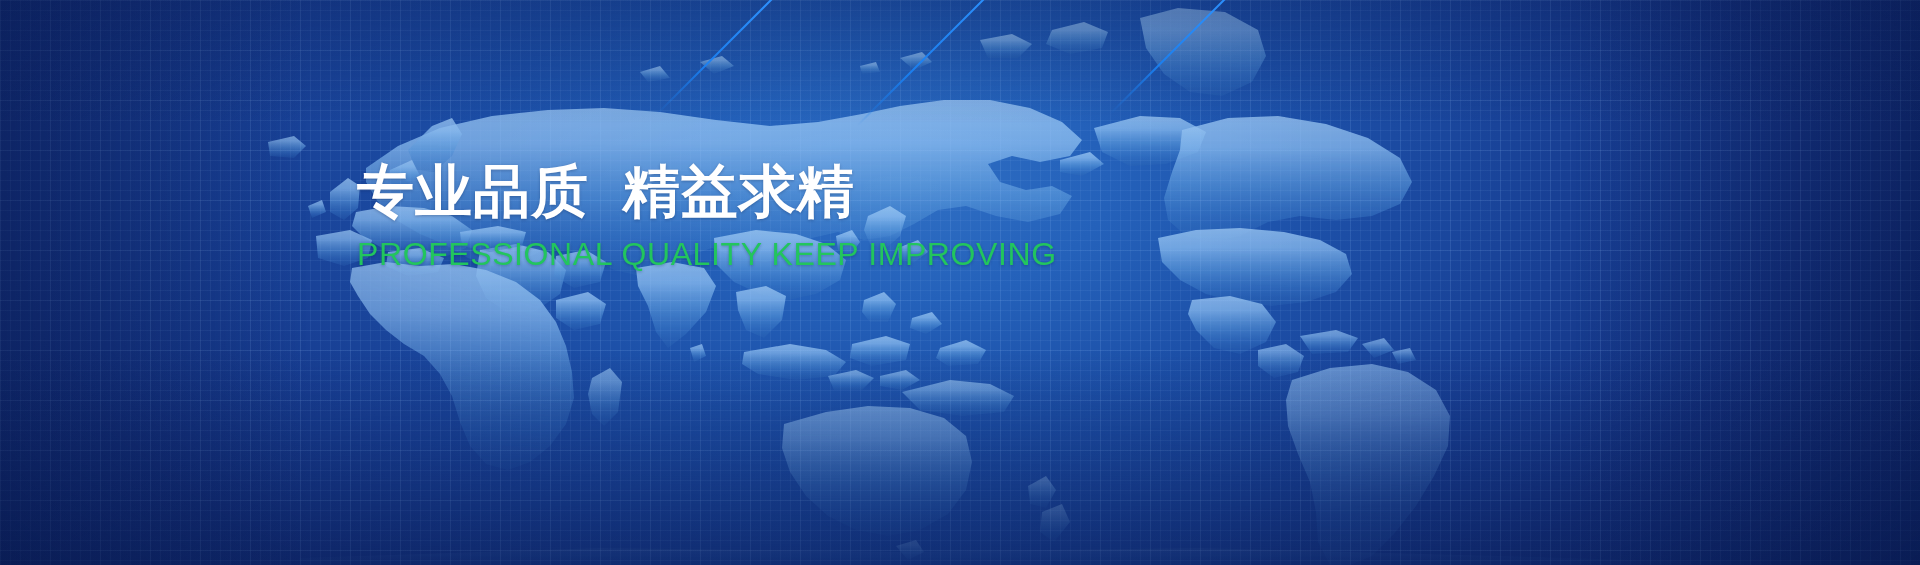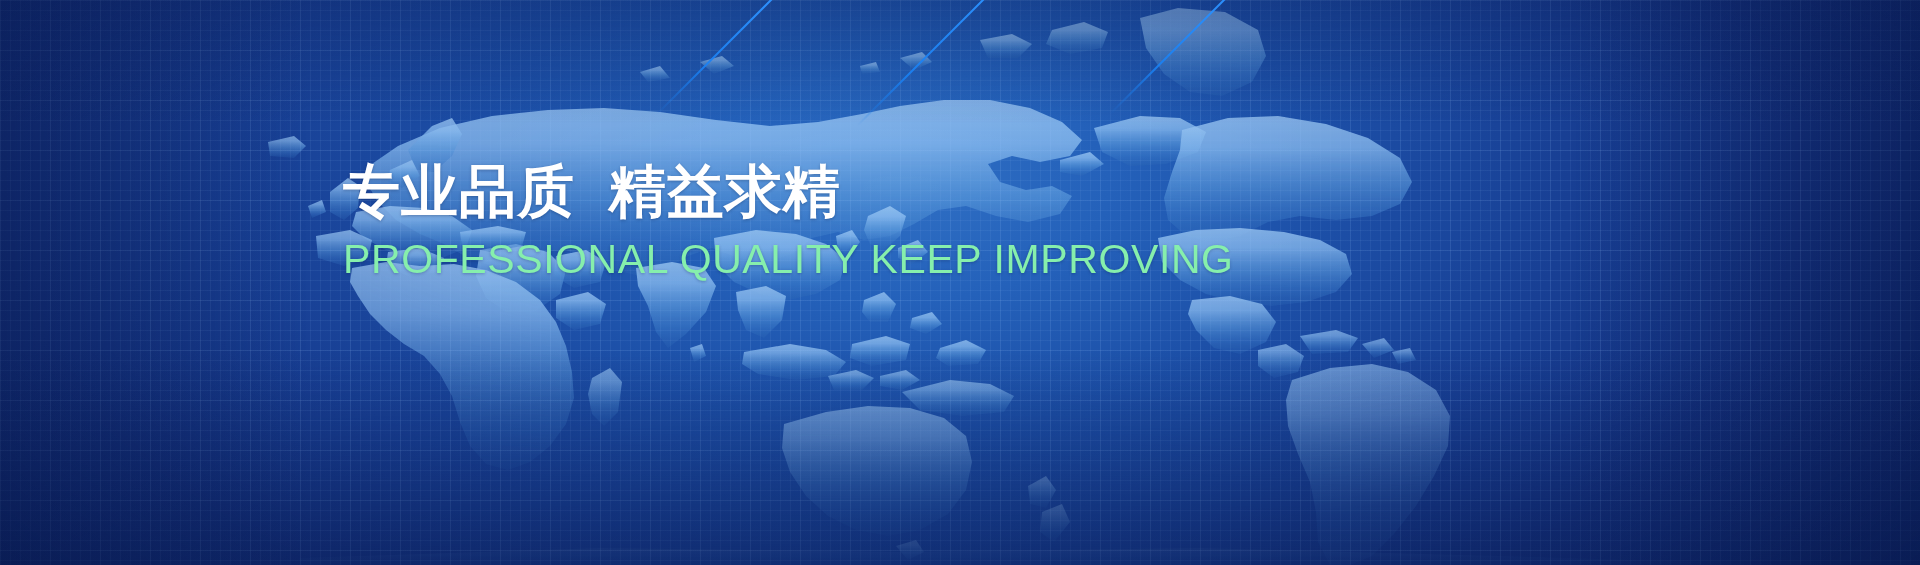--- a/index.html
+++ b/index.html
@@ -83,38 +83,38 @@
     background: linear-gradient(to top, rgba(26,127,240,0.0) 0%, rgba(26,127,240,0.95) 34%, #2f93ff 100%);
   }
   .streak.s3 {
     left: 1173px; top: -40px; height: 180px;
     background: linear-gradient(to top, rgba(26,127,240,0.0) 0%, rgba(26,127,240,0.95) 36%, #2f93ff 100%);
   }
 
   
   .copy {
     position: absolute;
-    left: 343px;
+    left: 357px;
     top: 158px;
     width: 1100px;
   }
   .headline-cn {
     margin: 0;
     color: #ffffff;
     font-size: 57px;
     line-height: 1.18;
     font-weight: 700;
     letter-spacing: 1px;
     white-space: pre;
     text-shadow: 0 1px 3px rgba(6,22,64,0.30);
   }
   .headline-en {
     margin: 12px 0 0 0;
-    color: #86efac;
-    font-size: 41px;
+    color: #22c55e;
+    font-size: 32px;
     line-height: 1.1;
     font-weight: 400;
     letter-spacing: 0.6px;
     white-space: nowrap;
     text-shadow: 0 1px 3px rgba(6,22,64,0.28);
   }
 </style>
 </head>
 <body>
 

